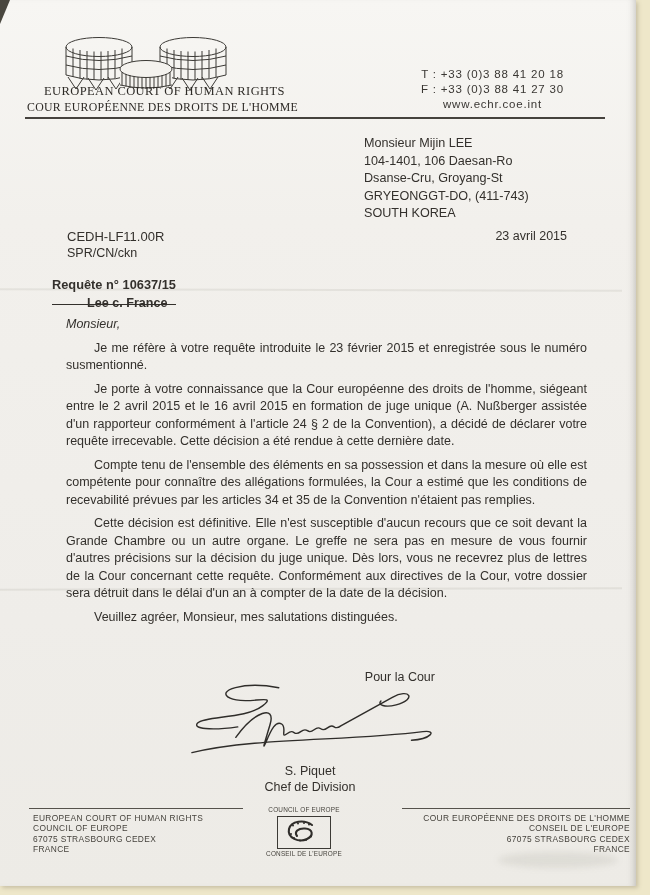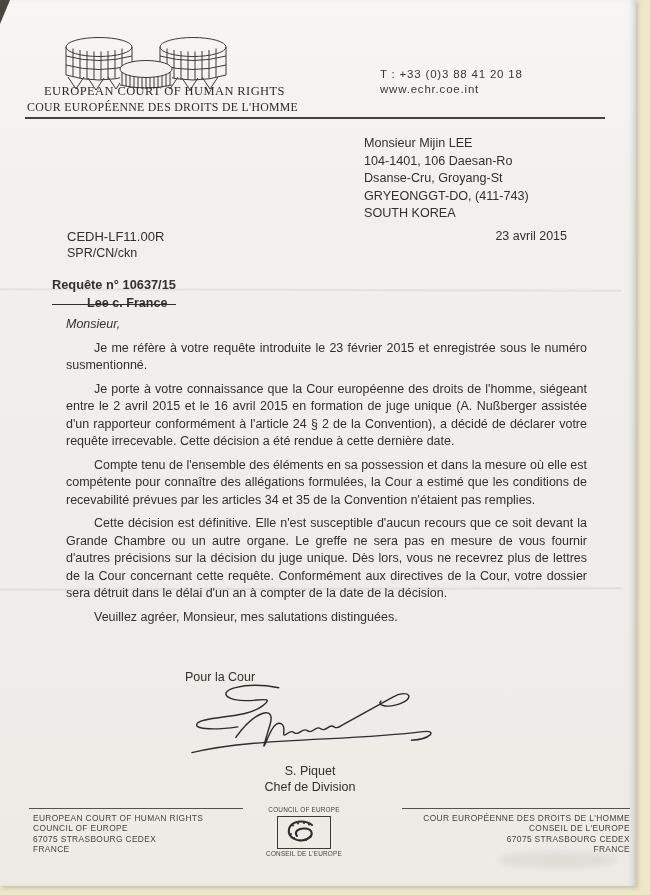--- a/index.html
+++ b/index.html
@@ -24,21 +24,21 @@
   .crease.c2{top:588px;transform:rotate(-.12deg);}
   .smudge{position:absolute;left:498px;top:852px;width:120px;height:16px;border-radius:50%;
     background:rgba(100,95,80,.10);filter:blur(3px);}
 
   
   .logo-building{position:absolute;left:60px;top:34px;}
   .org-en{position:absolute;left:44px;top:84px;font-family:"Liberation Serif",serif;
     font-size:12.5px;letter-spacing:.4px;color:#2e2b27;}
   .org-fr{position:absolute;left:27px;top:100px;font-family:"Liberation Serif",serif;
     font-size:11.8px;letter-spacing:.3px;color:#2e2b27;}
-  .contact{position:absolute;left:380px;top:67px;width:225px;text-align:left;
+  .contact{position:absolute;left:380px;top:67px;width:225px;text-align:center;
     font-size:11.5px;line-height:15px;letter-spacing:.8px;color:#3a3733;}
   .header-rule{position:absolute;left:25px;top:117px;width:580px;height:2px;background:#45423d;}
 
   
   .recipient{position:absolute;left:364px;top:135px;font-size:12.6px;line-height:17.6px;}
 
   
   .ref-code1{position:absolute;left:67px;top:229px;font-size:13px;}
   .ref-code2{position:absolute;left:67px;top:246px;font-size:12.5px;}
   .letter-date{position:absolute;left:400px;top:229px;width:167px;text-align:right;font-size:12.5px;}
@@ -46,21 +46,21 @@
     border-bottom:1.4px solid #33302c;padding-bottom:12px;}
   .case-name{position:absolute;left:67px;top:296px;font-size:12.6px;font-weight:bold;margin-left:20px;}
 
   
   .letter-body{position:absolute;left:66px;top:316px;width:521px;}
   .salutation{font-size:12.5px;line-height:17.5px;margin:0 0 6px 0;font-style:italic;}
   .para{font-size:12.5px;line-height:17.5px;text-align:justify;text-indent:28px;margin:0 0 6px 0;}
 
   
   .sig-block{position:absolute;left:185px;top:670px;width:250px;height:132px;}
-  .for-court{position:absolute;left:0;top:0;width:100%;text-align:left;font-size:12.5px;}
+  .for-court{position:absolute;left:0;top:0;width:100%;text-align:right;font-size:12.5px;}
   .sig-svg{position:absolute;left:3px;top:12px;}
   .sig-name{position:absolute;left:0;top:94px;width:100%;text-align:center;font-size:12.5px;}
   .sig-title{position:absolute;left:0;top:110px;width:100%;text-align:center;font-size:12.5px;}
 
   
   .footer-rule-left{position:absolute;left:29px;top:808px;width:214px;height:1px;background:#55524c;}
   .footer-rule-right{position:absolute;left:402px;top:808px;width:228px;height:1px;background:#55524c;}
   .footer-left{position:absolute;left:33px;top:813px;font-size:8.4px;line-height:10.4px;
     letter-spacing:.35px;color:#46433d;}
   .footer-right{position:absolute;left:398px;top:813px;width:232px;text-align:right;
@@ -101,20 +101,21 @@
       <path d="M60,51 Q86,57 112,51"></path>
       <path d="M62,38 V51 M66,40 V52.5 M70,41.5 V53.5 M74,42.5 V54 M78,43 V54.5 M82,43.3 V55 M86,43.5 V55 M90,43.3 V55 M94,43 V54.5 M98,42.5 V54 M102,41.5 V53.5 M106,40 V52.5 M110,38 V51"></path>
     </g>
   </svg>
 
   <div class="org-en">EUROPEAN COURT OF HUMAN RIGHTS</div>
   <div class="org-fr">COUR EUROPÉENNE DES DROITS DE L'HOMME</div>
 
   <div class="contact">
     <div>T : +33 (0)3 88 41 20 18</div>
+    <div>F : +33 (0)3 88 41 27 30</div>
     <div>www.echr.coe.int</div>
   </div>
   <div class="header-rule"></div>
 
   <div class="recipient">
     <div>Monsieur Mijin LEE</div>
     <div>104-1401, 106 Daesan-Ro</div>
     <div>Dsanse-Cru, Groyang-St</div>
     <div>GRYEONGGT-DO, (411-743)</div>
     <div>SOUTH KOREA</div>

